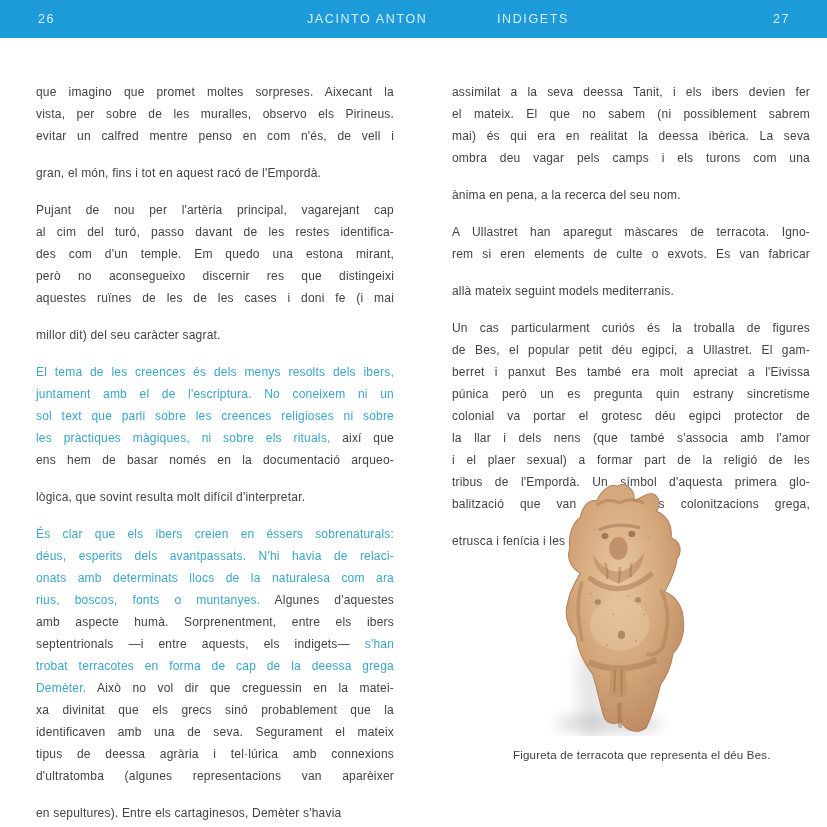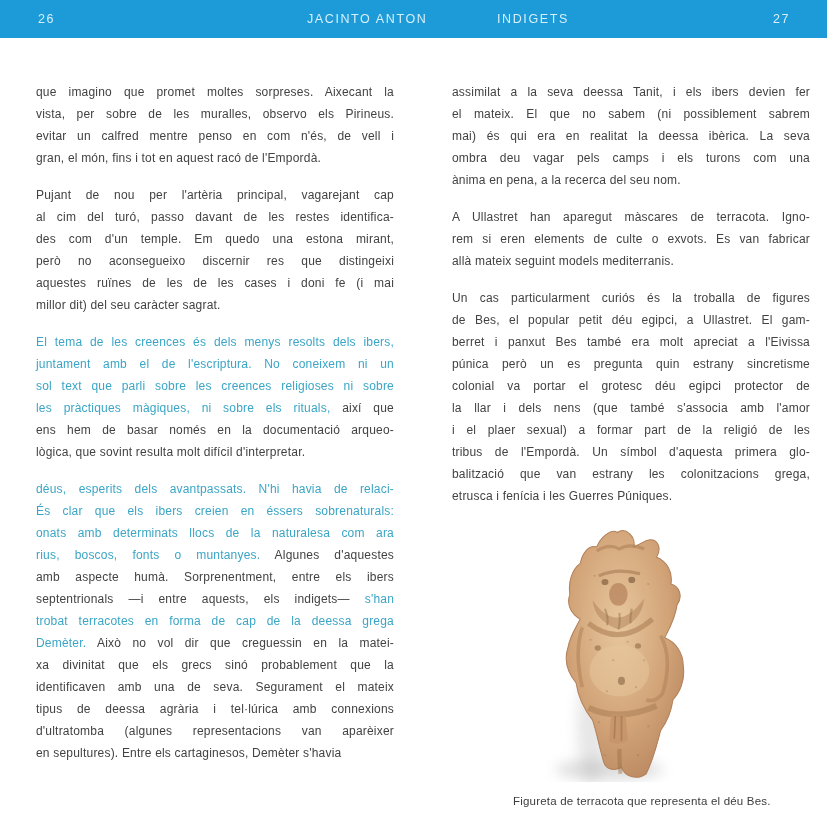--- a/index.html
+++ b/index.html
@@ -38,24 +38,24 @@
     font-size:12px;font-weight:300;letter-spacing:.2px;
   }
   .col-left{left:36px;}
   .col-right{left:452px;}
   .para{margin-bottom:15px;}
   .line{
     height:22px;line-height:22px;
     text-align:justify;text-align-last:justify;
     overflow:visible;
   }
-  .line.last{text-align-last:left;}
+  .line.last{text-align-last:left;margin-top:15px;}
   .accent{color:var(--accent,#3aa5c6);}
   figure.bes{
-    position:absolute;left:505px;top:516px;width:310px;
+    position:absolute;left:505px;top:470px;width:310px;
   }
   .bes-img-wrap{
     position:relative;margin-left:40px;width:155px;height:266px;
   }
   figcaption{
     position:absolute;left:8px;top:279px;width:300px;
     color:var(--caption,#3c3c3c);
     font-size:11.5px;font-weight:300;letter-spacing:.2px;
   }
 </style>
@@ -88,22 +88,22 @@
       </div>
       <div class="para">
         <div class="line"><span class="accent">El tema de les creences és dels menys resolts dels ibers,</span></div>
         <div class="line"><span class="accent">juntament amb el de l'escriptura. No coneixem ni un</span></div>
         <div class="line"><span class="accent">sol text que parli sobre les creences religioses ni sobre</span></div>
         <div class="line"><span class="accent">les pràctiques màgiques, ni sobre els rituals, </span><span>així que</span></div>
         <div class="line"><span>ens hem de basar només en la documentació arqueo-</span></div>
         <div class="line last"><span>lògica, que sovint resulta molt difícil d'interpretar.</span></div>
       </div>
       <div class="para">
+        <div class="line"><span class="accent">És clar que els ibers creien en éssers sobrenaturals:</span></div>
         <div class="line"><span class="accent">déus, esperits dels avantpassats. N'hi havia de relaci-</span></div>
-        <div class="line"><span class="accent">És clar que els ibers creien en éssers sobrenaturals:</span></div>
         <div class="line"><span class="accent">onats amb determinats llocs de la naturalesa com ara</span></div>
         <div class="line"><span class="accent">rius, boscos, fonts o muntanyes. </span><span>Algunes d'aquestes</span></div>
         <div class="line"><span>amb aspecte humà. Sorprenentment, entre els ibers</span></div>
         <div class="line"><span>septentrionals —i entre aquests, els indigets— </span><span class="accent">s'han</span></div>
         <div class="line"><span class="accent">trobat terracotes en forma de cap de la deessa grega</span></div>
         <div class="line"><span class="accent">Demèter. </span><span>Això no vol dir que creguessin en la matei-</span></div>
         <div class="line"><span>xa divinitat que els grecs sinó probablement que la</span></div>
         <div class="line"><span>identificaven amb una de seva. Segurament el mateix</span></div>
         <div class="line"><span>tipus de deessa agrària i tel·lúrica amb connexions</span></div>
         <div class="line"><span>d'ultratomba (algunes representacions van aparèixer</span></div>

